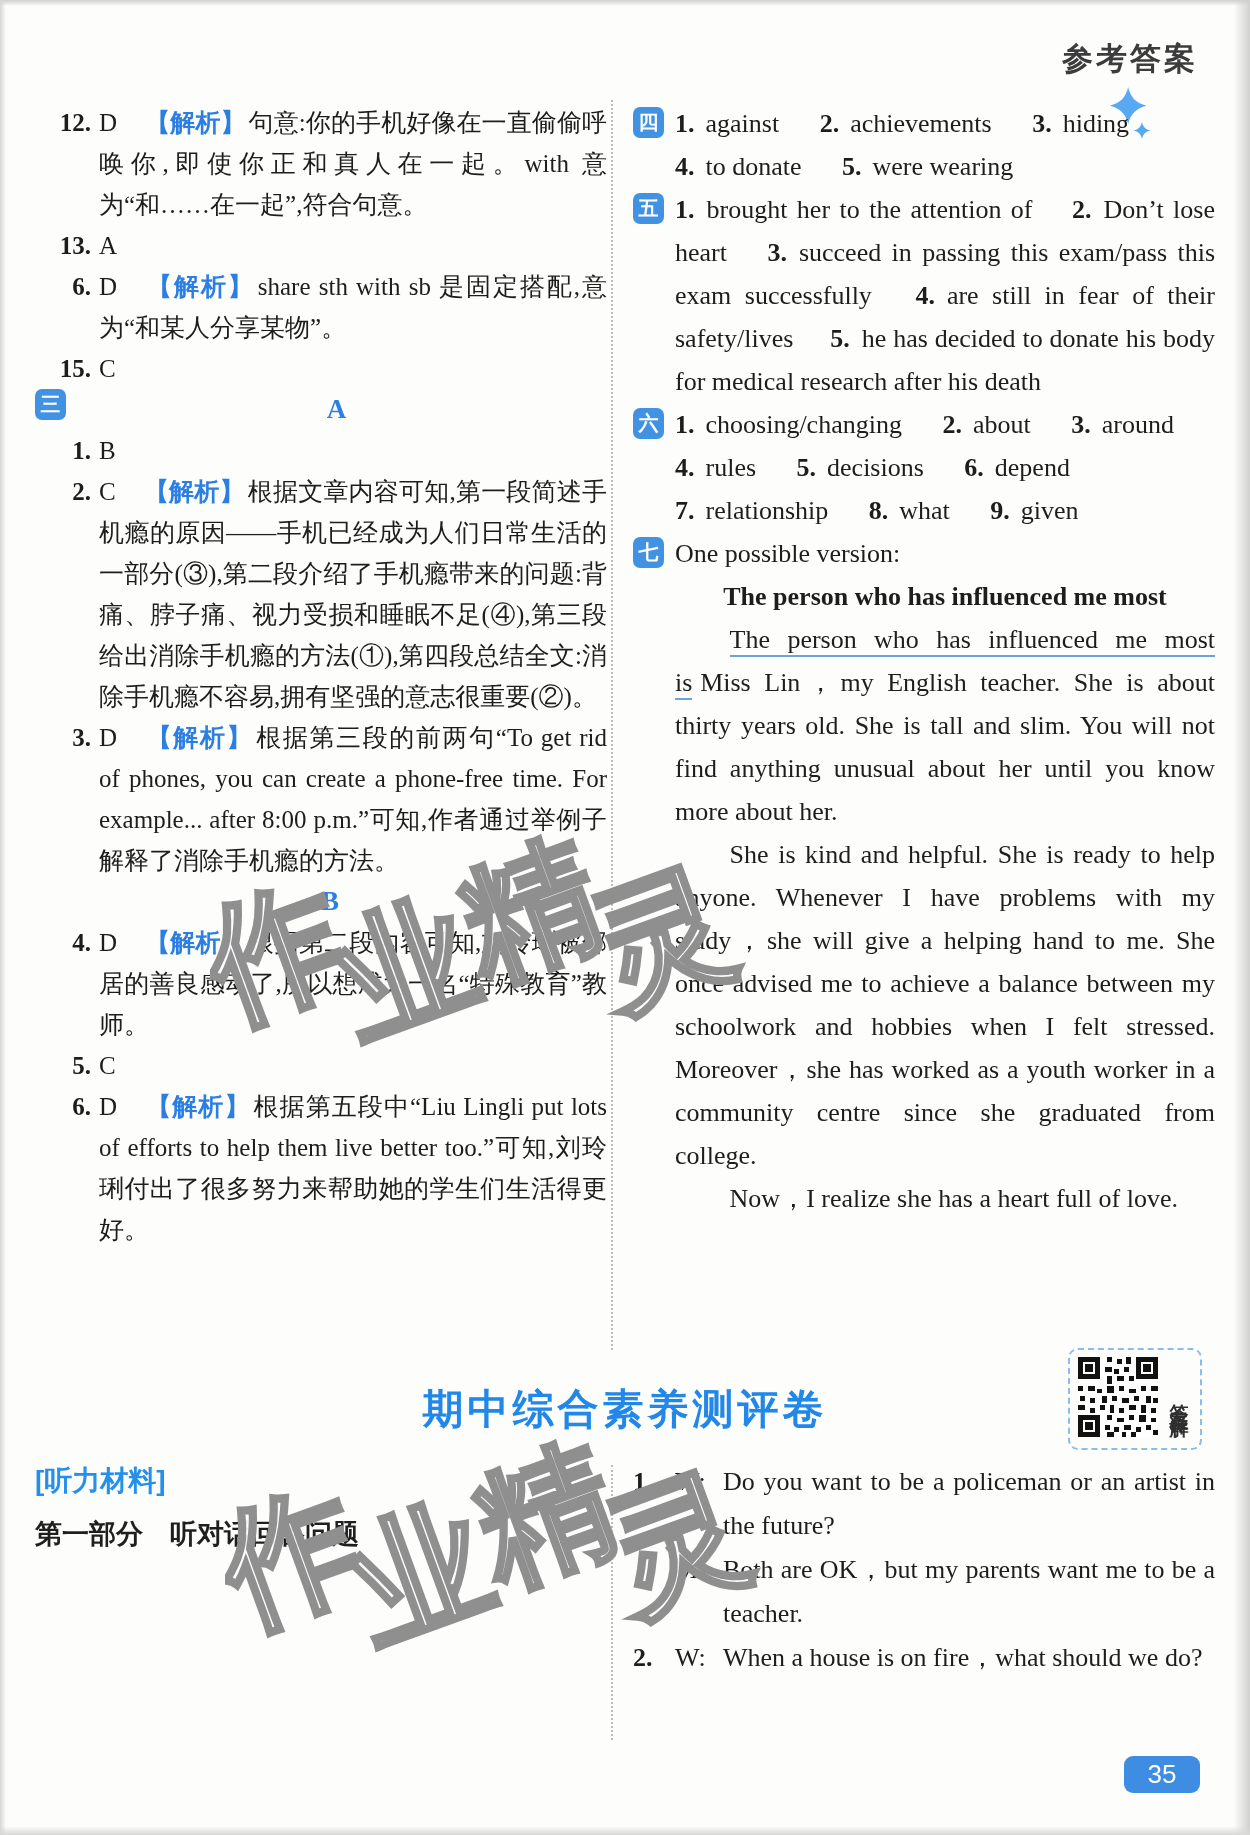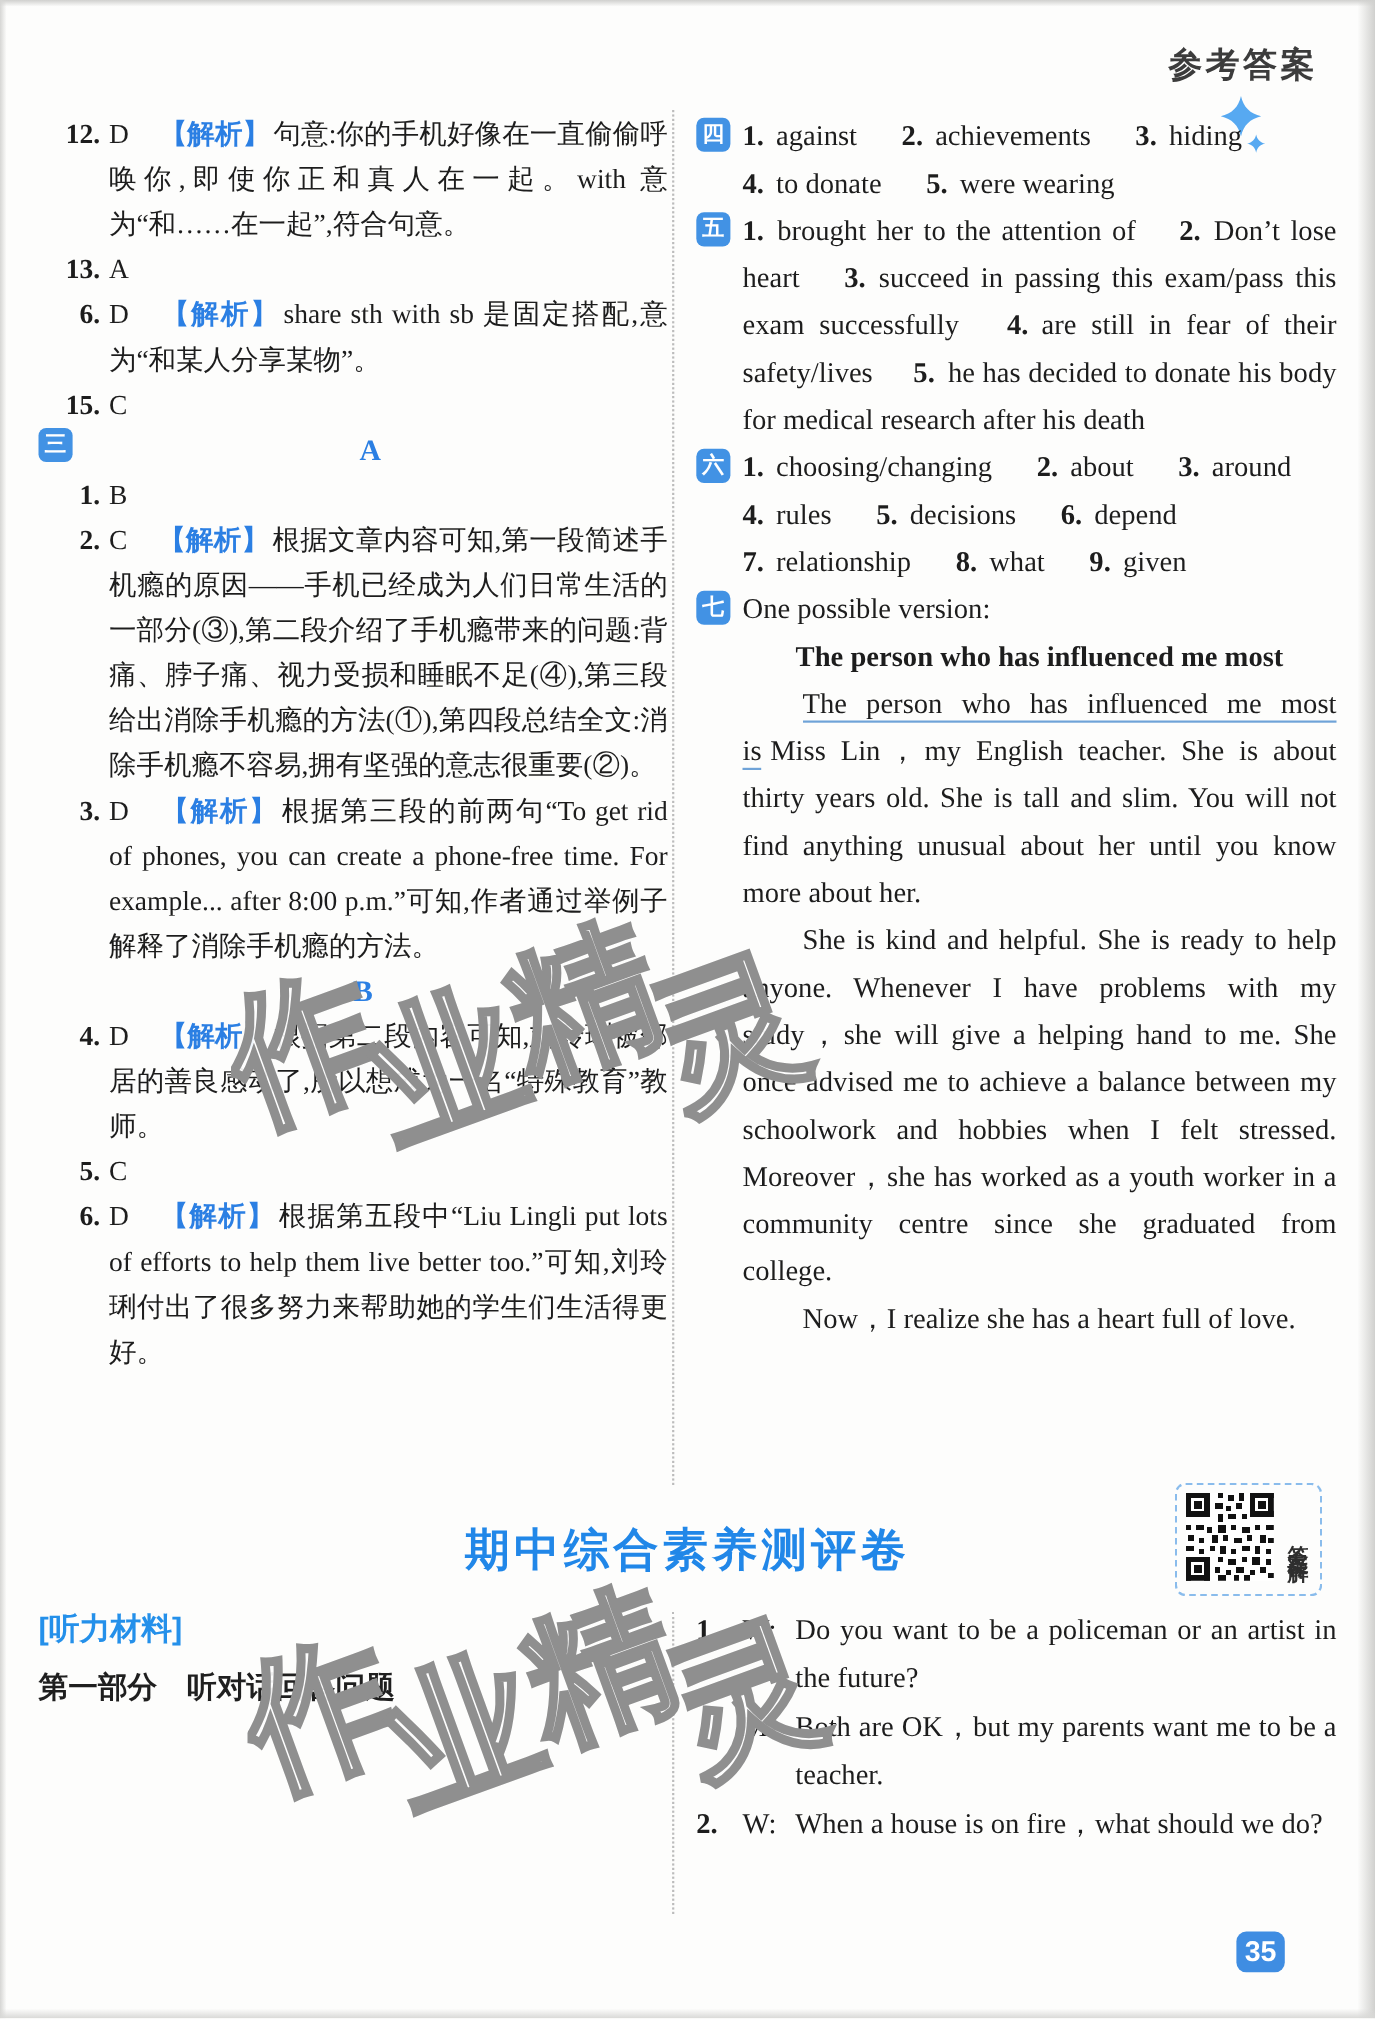--- a/index.html
+++ b/index.html
@@ -71,23 +71,23 @@
   .spk{flex:0 0 48px;}
   .turn-text{flex:1;text-align:justify;}
 
   
   .qrbox{position:absolute;left:1068px;top:1348px;border:2px dashed #8abcec;border-radius:10px;
          padding:7px 8px;display:flex;gap:8px;background:#fdfdfc;align-items:center;}
   .qrlabel{writing-mode:vertical-rl;font-family:"Liberation Sans",sans-serif;font-weight:600;
            font-size:19px;letter-spacing:5px;color:#2e2e2e;}
 
   
-  .pageno{position:absolute;left:1124px;top:1756px;width:44px;height:37px;background:#3f8de2;color:#fff;
+  .pageno{position:absolute;left:1124px;top:1756px;width:76px;height:37px;background:#3f8de2;color:#fff;
           border-radius:9px;display:flex;align-items:center;justify-content:center;
-          font-family:"Liberation Sans",sans-serif;font-weight:700;font-size:26px;}
+          font-family:"Liberation Sans",sans-serif;font-weight:400;font-size:26px;}
 
   
   .wm{position:absolute;z-index:6;pointer-events:none;}
   .wm1{left:210px;top:795px;}
   .wm2{left:225px;top:1400px;}
 </style>
 </head>
 <body>
 
 <div class="page">

